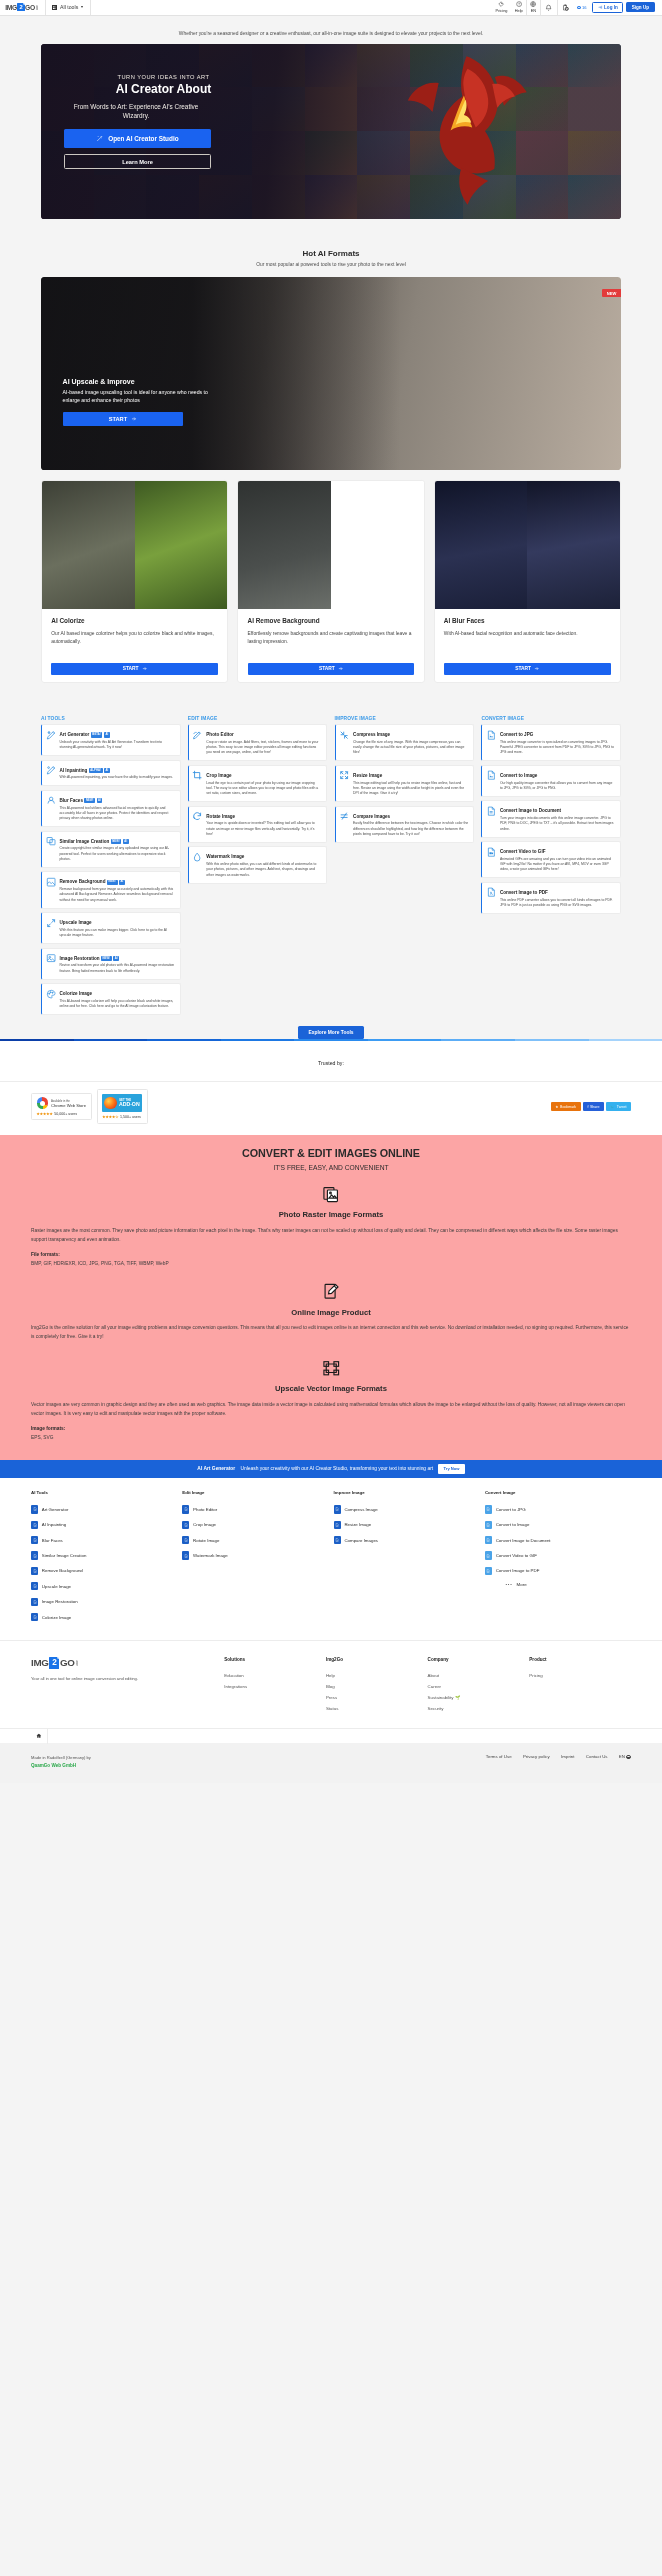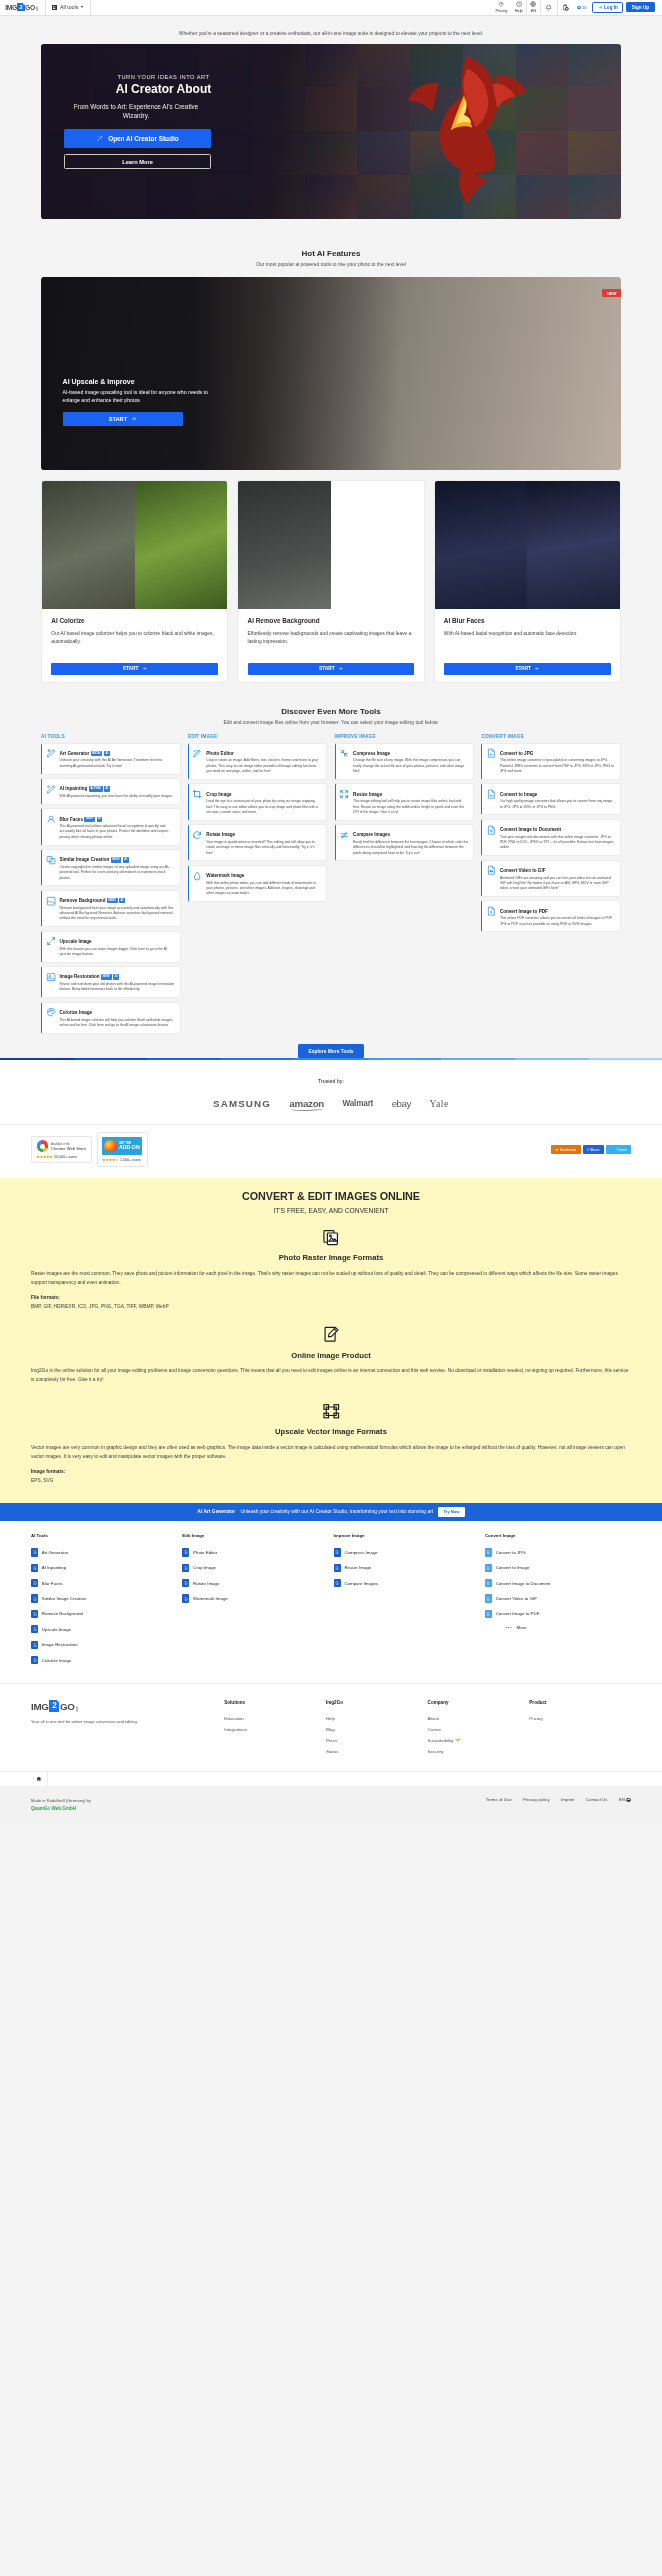--- a/index.html
+++ b/index.html
@@ -14,21 +14,21 @@
   
   .topbar {
     height: 15.5px;
     background: #fff;
     display: flex;
     align-items: center;
     border-bottom: 0.5px solid #e2e2e2;
     padding: 0 5.2px;
     font-size: 4.6px;
   }
-  .logo { display: flex; align-items: flex-end; font-weight: 700; font-size: 6.7px; letter-spacing: -0.3px; color: #4a4a4a; padding-right: 6.2px;}
+  .logo { display: flex; align-items: center; font-weight: 700; font-size: 6.7px; letter-spacing: -0.3px; color: #4a4a4a; padding-right: 6.2px;}
   .logo .two {
     background: #1a73e8; color: #fff; width: 7.2px; height: 8.2px;
     display: inline-flex; align-items: center; justify-content: center;
     margin: 0 0.5px; border-radius: 0.5px; font-size: 5.7px;
     position: relative; overflow: hidden;
   }
   .logo .two:after{content:"";position:absolute;top:0;right:0;border-width:0 2.6px 2.6px 0;border-style:solid;border-color:#fff #fff #6aa9f4 #6aa9f4;}
   .logo .dotcom { font-size: 2.6px; writing-mode: vertical-rl; color: #8a8a8a; margin-left: 0.5px;}
   .divider-v { width: 0.5px; height: 15.5px; background: #e4e4e4; }
   .alltools { display: flex; align-items: center; gap: 2.6px; padding: 0 7.2px; font-size: 5.2px; color: #3b3b3b; font-weight: 500; }
@@ -183,21 +183,21 @@
   .ff-txt b{display:block;font-size:2.8px;font-weight:700;}
   .ff-txt strong{display:block;font-size:5.2px;font-weight:700;}
   .share-spacer { flex: 1; }
   .share-btns { display: flex; gap: 2.1px; }
   .sbtn { color:#fff; font-size: 3.6px; padding: 2.6px 4.6px; border-radius: 1px; display:flex;align-items:center;gap:1.5px;}
   .sb-bookmark { background: #e8730c; }
   .sb-share { background: #2560d8; }
   .sb-tweet { background: #35b1ef; }
 
   
-  .convert-sec { background:#fef9c3; padding: 11.3px 0 20.6px; }
+  .convert-sec { background:#fca5a5; padding: 11.3px 0 20.6px; }
   .cs-title { text-align: center; font-size: 10.8px; font-weight: 700; letter-spacing: -0.1px;}
   .cs-sub { text-align: center; font-size: 6.7px; margin-top: 5.7px; color: #2b2b2b;}
   .cs-icon { display: flex; justify-content: center; margin-top: 13.4px; }
   .cs-h3 { text-align: center; font-size: 7.7px; font-weight: 700; margin-top: 7.2px; }
   .cs-p { font-size: 4.8px; line-height: 1.85; color: #3c3c3c; margin-top: 7.7px; }
   .cs-fmt-label { font-size: 4.8px; font-weight: 700; margin-top: 7.2px; }
   .cs-fmt { font-size: 4.8px; margin-top: 3.6px; color: #3c3c3c;}
 
   
   .ai-strip { background: #1a63d8; color: #fff; height: 17.5px; display: flex; align-items: center; justify-content: center; gap: 5.2px; font-size: 4.9px; }
@@ -383,21 +383,21 @@
         <span>Open AI Creator Studio</span>
       </a>
       <a class="btn-learn" href="#">
           <span>Learn More</span>
         </a>
     </div>
   </div>
 </div>
 
 <div class="sec-head">
-  <div class="sec-title">Hot AI Features</div>
+  <div class="sec-title">Hot AI Formats</div>
   <div class="sec-sub">Our most popular ai powered tools to rise your photo to the next level</div>
 </div>
 
 <div class="upscale-card">
   <div class="upscale-photo"></div>
   <div class="upscale-scrim"></div>
   <div class="badge-new-corner">NEW</div>
   <div class="upscale-body">
     <div class="upscale-h">AI Upscale &amp; Improve</div>
     <div class="upscale-p">AI-based image upscaling tool is ideal for anyone who needs to enlarge and enhance their photos</div>
@@ -458,24 +458,20 @@
     <a class="btn-start-sm" href="#">
       <span>START</span>
       <svg width="5.2" height="5.2" viewBox="0 0 24 24" fill="none" stroke="#fff" stroke-width="2.5">
           <path d="M4 12h15M13 6l6 6-6 6"></path>
         </svg>
     </a>
   </div>
 </div>
 
 <div class="discover">
-  <div style="text-align:center">
-    <div class="sec-title">Discover Even More Tools</div>
-    <div class="sec-sub">Edit and convert image files online from your browser. You can select your image editing tool below.</div>
-  </div>
   <div class="discover-cols" id="discover-cols">
       <div>
         <div class="col-head">AI TOOLS</div>
         <div class="tool-card">
           <span class="tool-ico">
             <svg viewBox="0 0 24 24" fill="none" stroke="currentColor" stroke-width="1.7">
               <path d="M3 21l5-1.5L20.5 7 17 3.5 4.5 16z"></path>
               <path d="M15.5 5l3.5 3.5"></path>
               <path d="M7 3.2l.7 2.1 2.1.7-2.1.7L7 8.8l-.7-2.1L4.2 6l2.1-.7z"></path>
             </svg>
@@ -690,27 +686,20 @@
     <i style="background:#1565d6"></i>
     <i style="background:#1d78e3"></i>
     <i style="background:#2a8bee"></i>
     <i style="background:#3d9cf3"></i>
     <i style="background:#5cadf6"></i>
     <i style="background:#7fc0f9"></i>
     <i style="background:#a5d3fb"></i>
   </div>
 <div class="trusted">
   <div class="trusted-label">Trusted by:</div>
-  <div class="brands">
-    <span class="brand b-samsung">SAMSUNG</span>
-    <span class="brand b-amazon">amazon</span>
-    <span class="brand b-walmart">Walmart</span>
-    <span class="brand b-ebay">ebay</span>
-    <span class="brand b-yale">Yale</span>
-  </div>
 </div>
 
 <div style="background:#fff;border-top:0.5px solid #ececec;">
 <div class="ext-row">
   <div class="ext-card">
     <div class="ext-top">
       <span class="chrome-ring"></span>
       <span>
         <span class="ext-lbl1" style="display:block">Available in the</span>
         <span class="ext-lbl2" style="display:block">Chrome Web Store</span>

